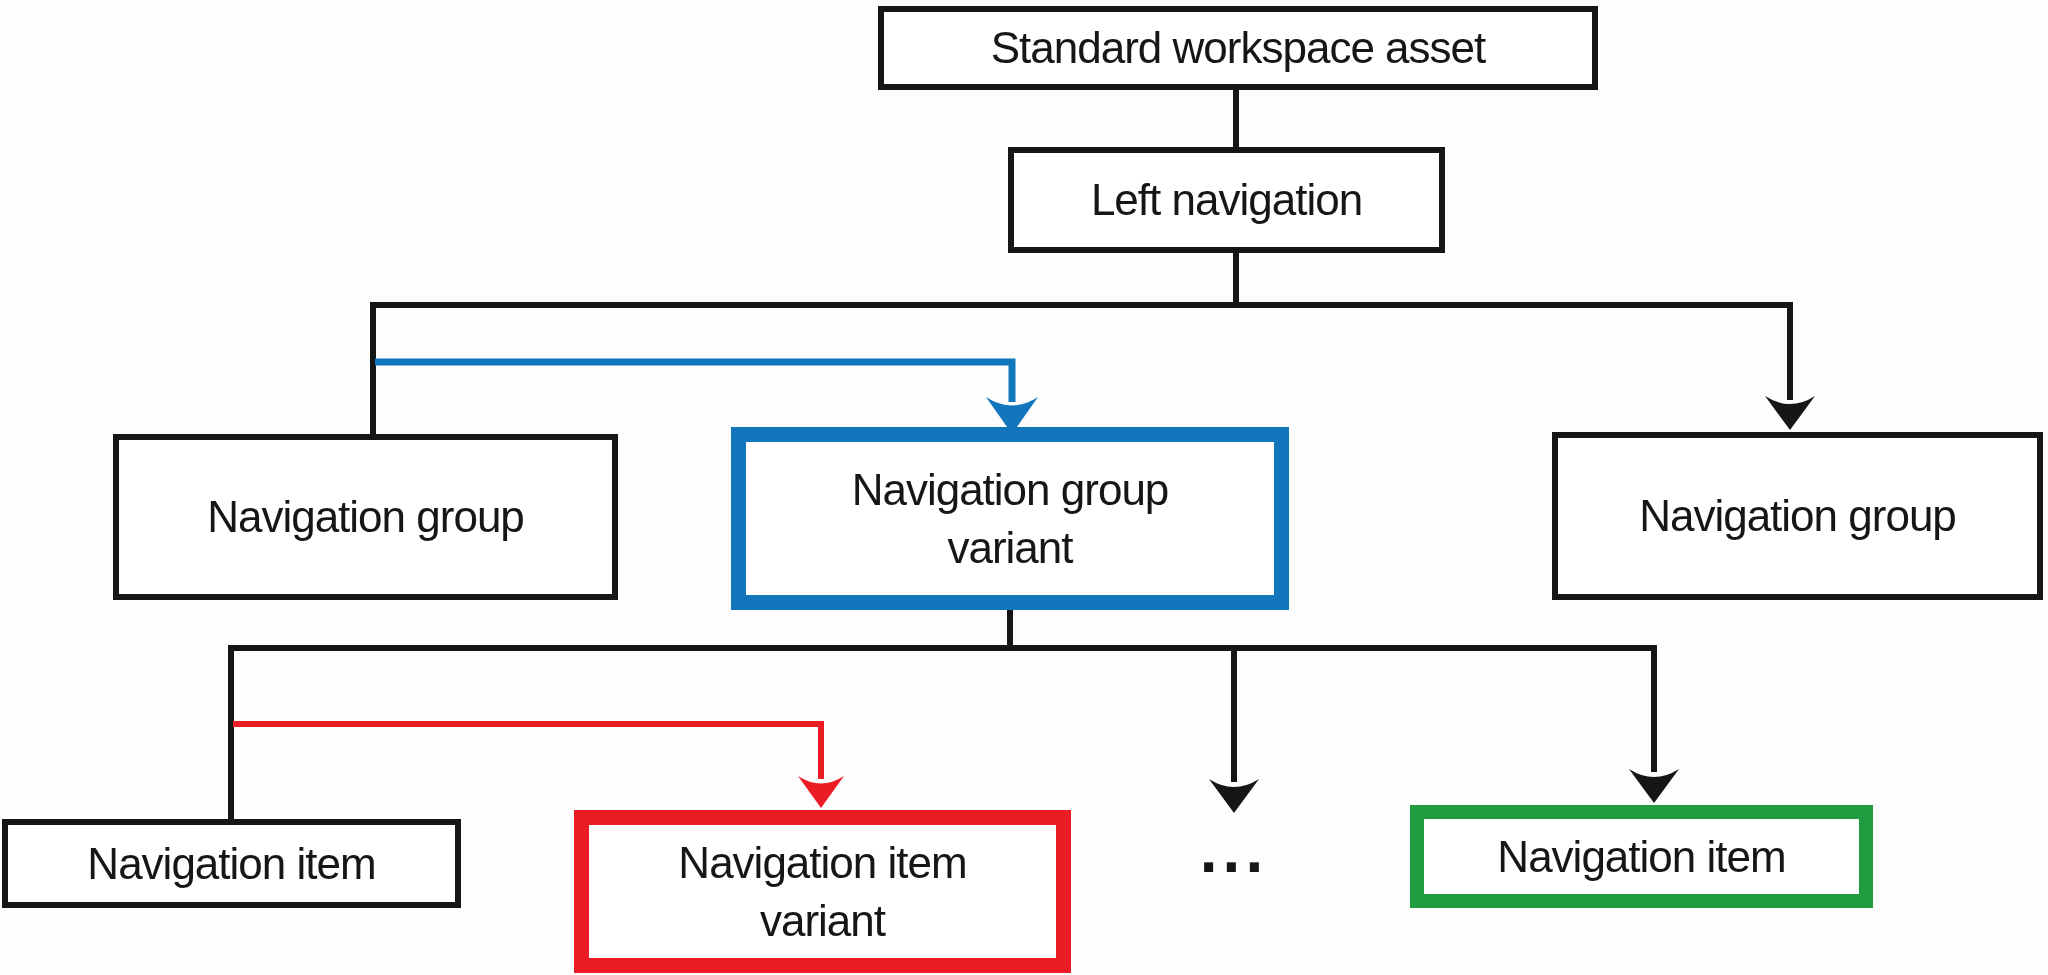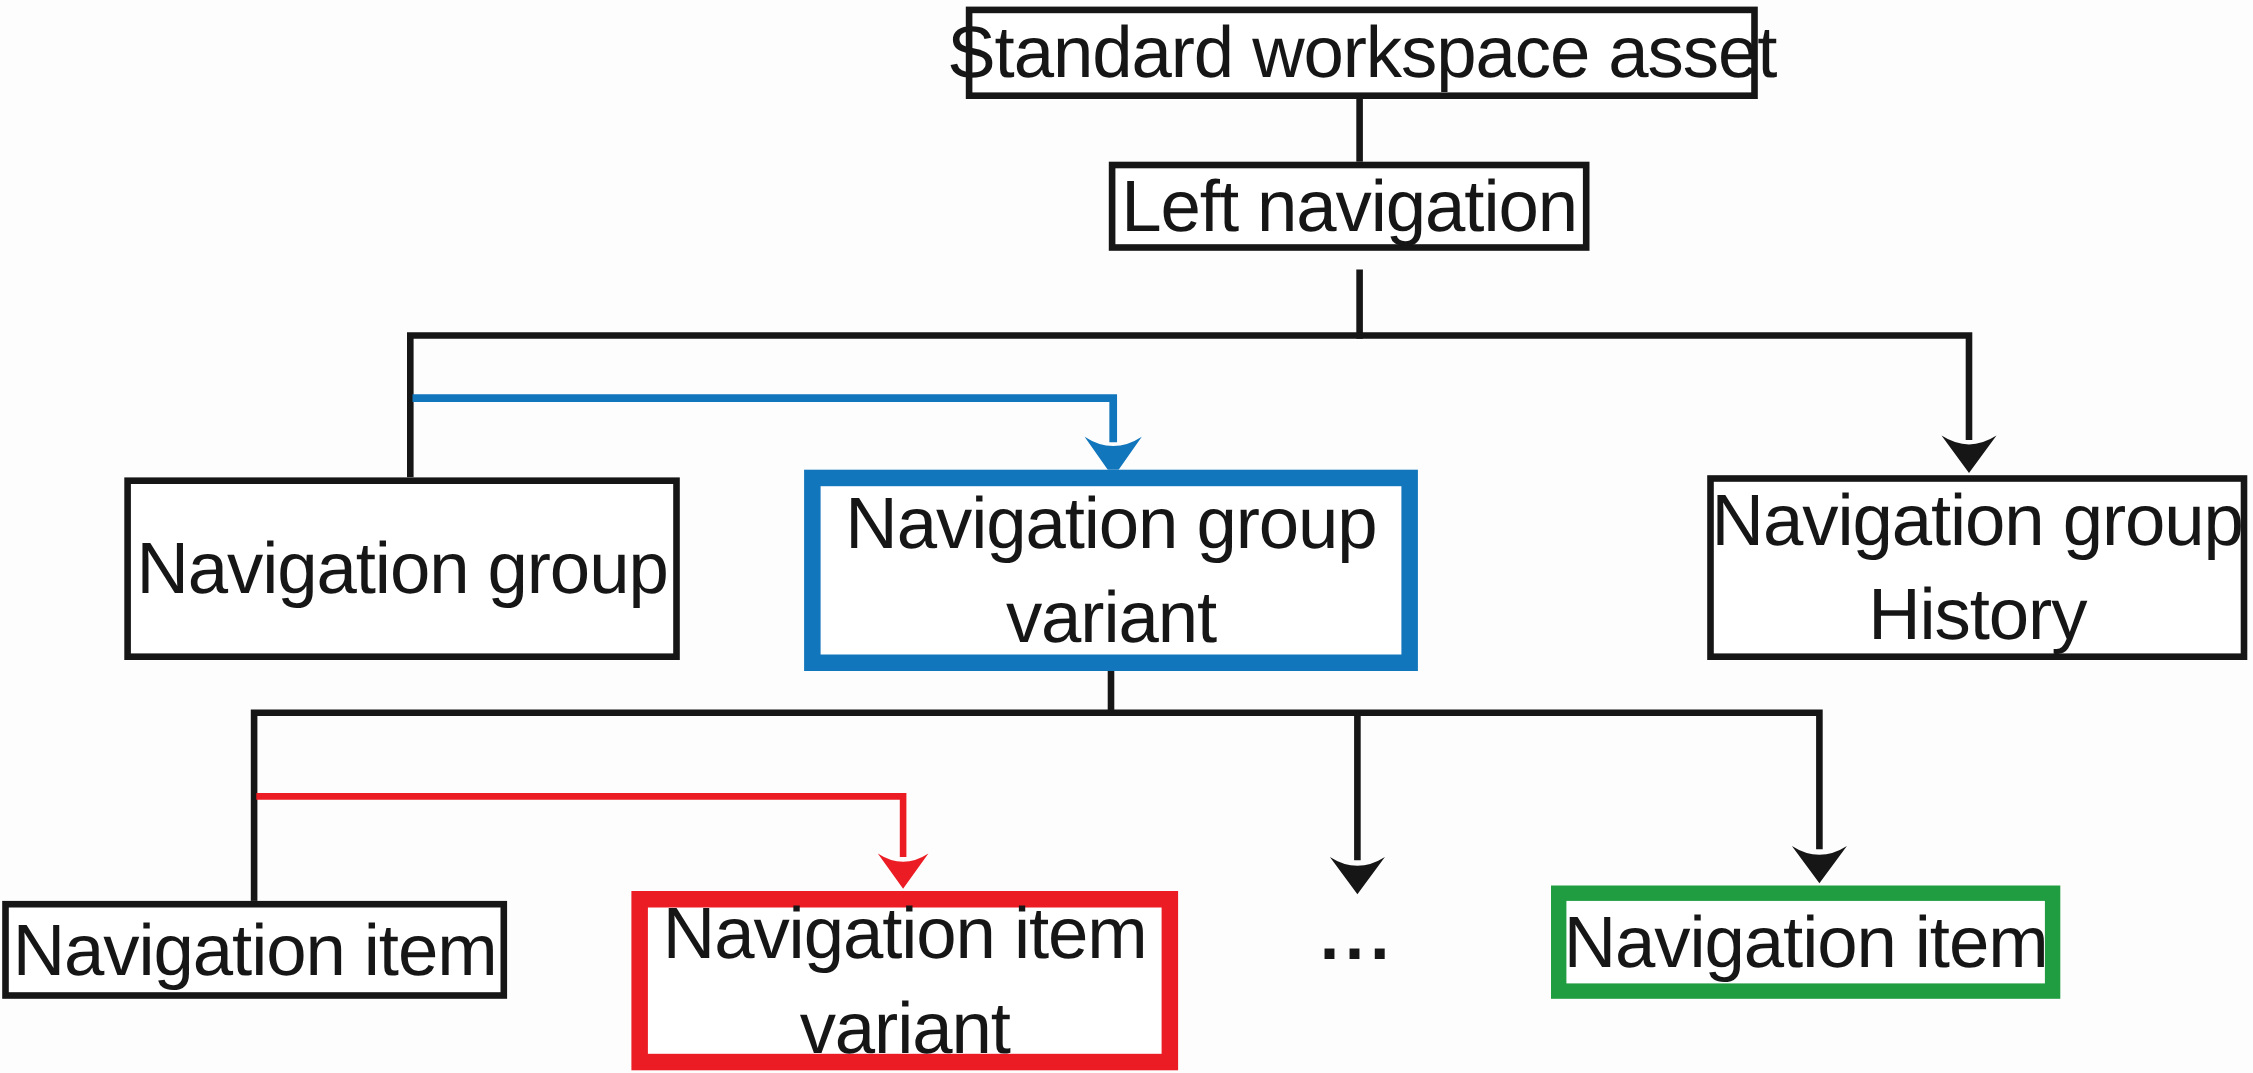--- a/index.html
+++ b/index.html
@@ -23,34 +23,34 @@
   .lr{stroke:var(--accent-red);stroke-width:6;fill:none;}
   .ak{fill:var(--outline);stroke:none;}
   .ab{fill:var(--accent-blue);stroke:none;}
   .ar{fill:var(--accent-red);stroke:none;}
   .node{
     position:absolute;z-index:2;
     background:#ffffff;
     border:6px solid var(--outline);
     display:flex;flex-direction:column;align-items:center;justify-content:center;
     text-align:center;
-    font-size:66px;line-height:1.30;letter-spacing:-1px;
+    font-size:44px;line-height:1.30;letter-spacing:-1px;
     white-space:nowrap;
   }
   .node.blue{border:15px solid var(--accent-blue);}
   .node.red{border:15px solid var(--accent-red);}
   .node.green{border:14px solid var(--accent-green);}
   .ellipsis{
     position:absolute;z-index:2;
     display:flex;align-items:center;justify-content:center;
     font-size:64px;font-weight:700;letter-spacing:5px;
   }
   
   #n-root      {left:878px; top:6px;   width:720px; height:84px;}
-  #n-leftnav   {left:1008px;top:147px; width:437px; height:81px;}
+  #n-leftnav   {left:1008px;top:147px; width:437px; height:106px;}
   #n-mypages   {left:113px; top:434px; width:505px; height:166px;}
   #n-variant   {left:731px; top:427px; width:558px; height:183px;}
   #n-history   {left:1552px;top:432px; width:491px; height:168px;}
   #n-item-left {left:2px;   top:819px; width:459px; height:89px;}
   #n-item-var  {left:574px; top:810px; width:497px; height:163px;}
   #n-ellipsis  {left:1159px;top:790px; width:150px; height:120px;}
   #n-item-green{left:1410px;top:805px; width:463px; height:103px;}
 </style>
 </head>
 <body>
@@ -89,21 +89,20 @@
     <span>Navigation group</span>
   </div>
 
   <div class="node blue" id="n-variant">
     <span>Navigation group</span>
     <span>variant</span>
   </div>
 
   <div class="node" id="n-history">
     <span>Navigation group</span>
-    <span>History</span>
   </div>
 
   <div class="node" id="n-item-left">
     <span>Navigation item</span>
   </div>
 
   <div class="node red" id="n-item-var">
     <span>Navigation item</span>
     <span>variant</span>
   </div>

